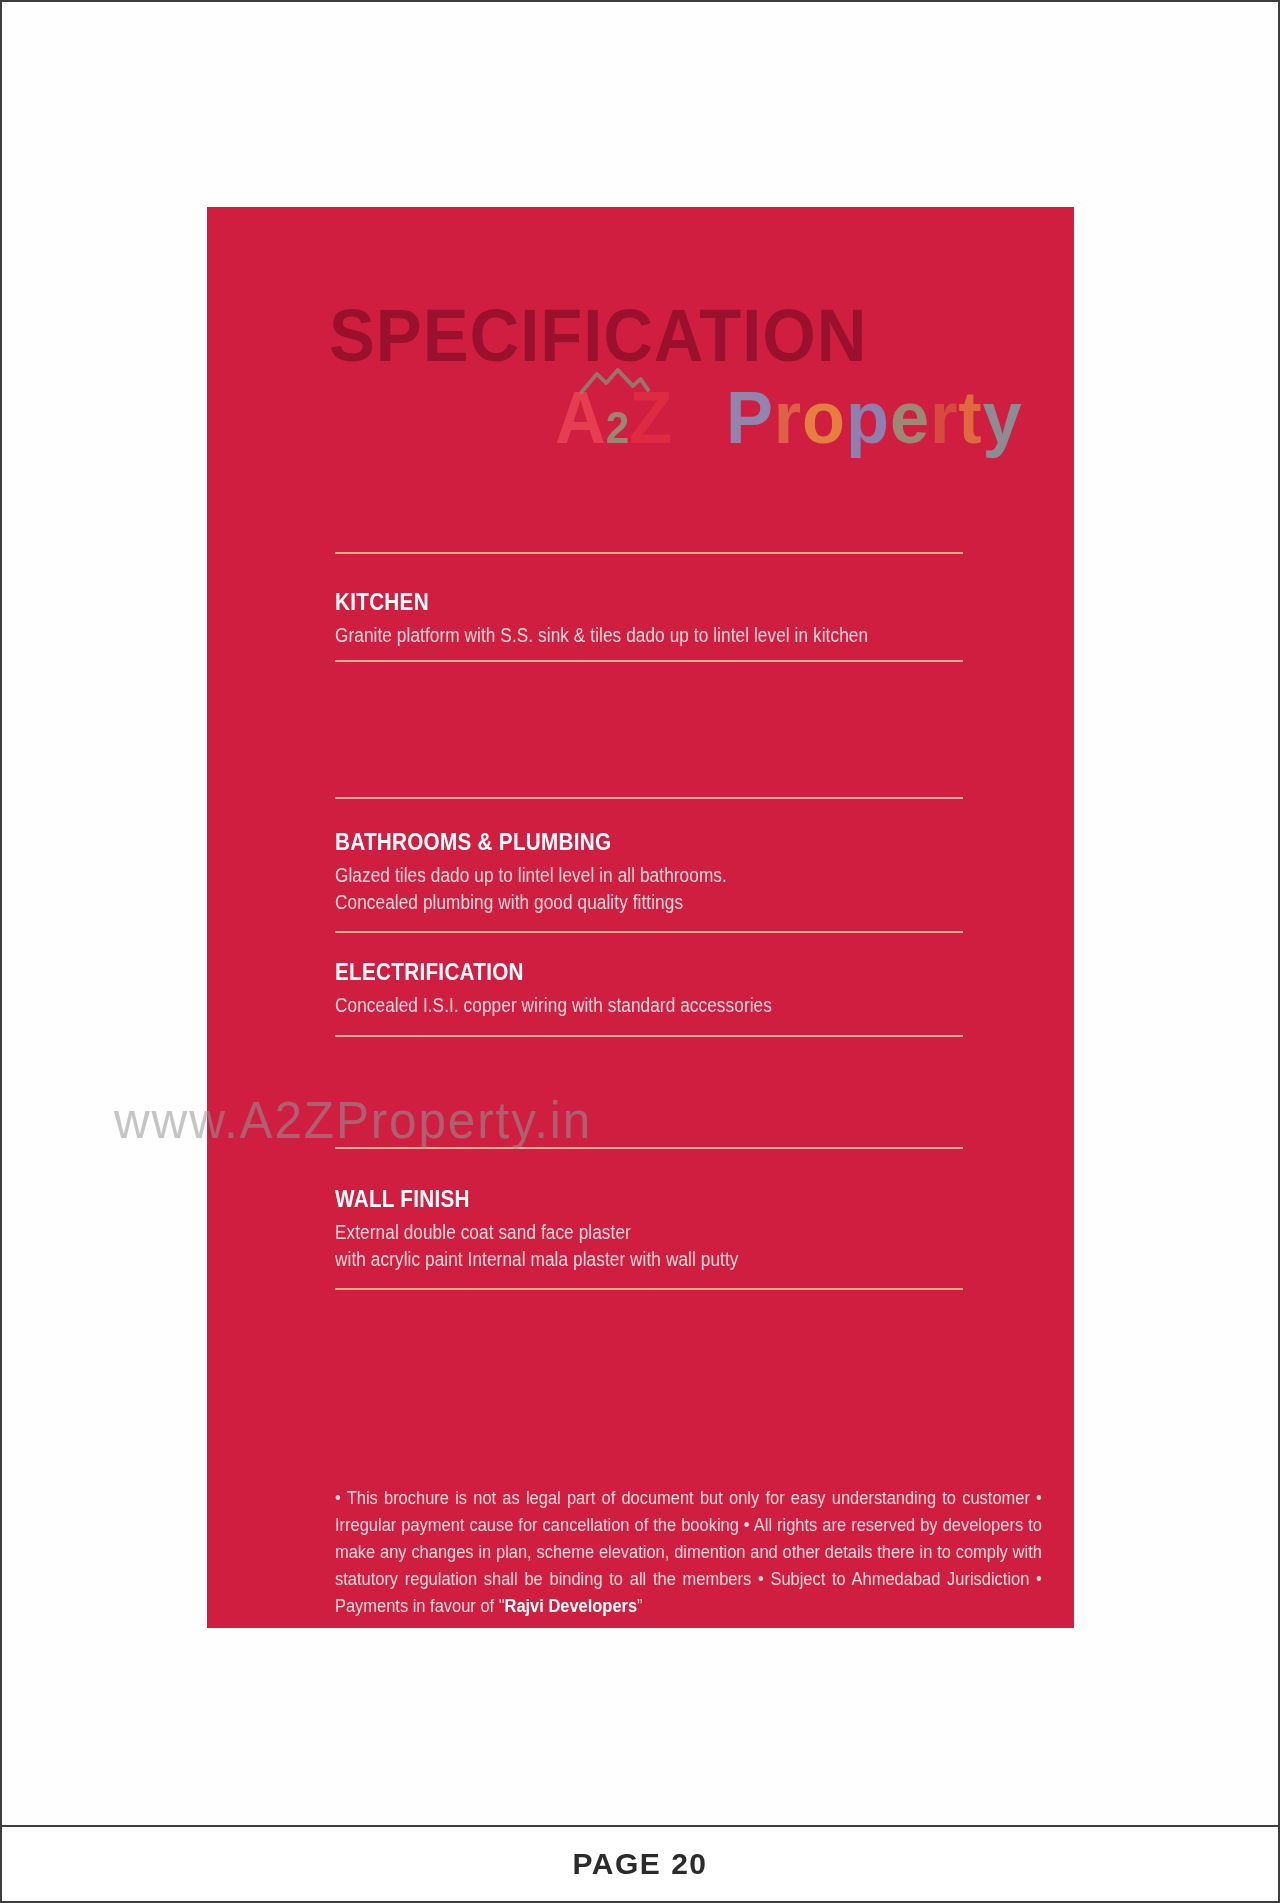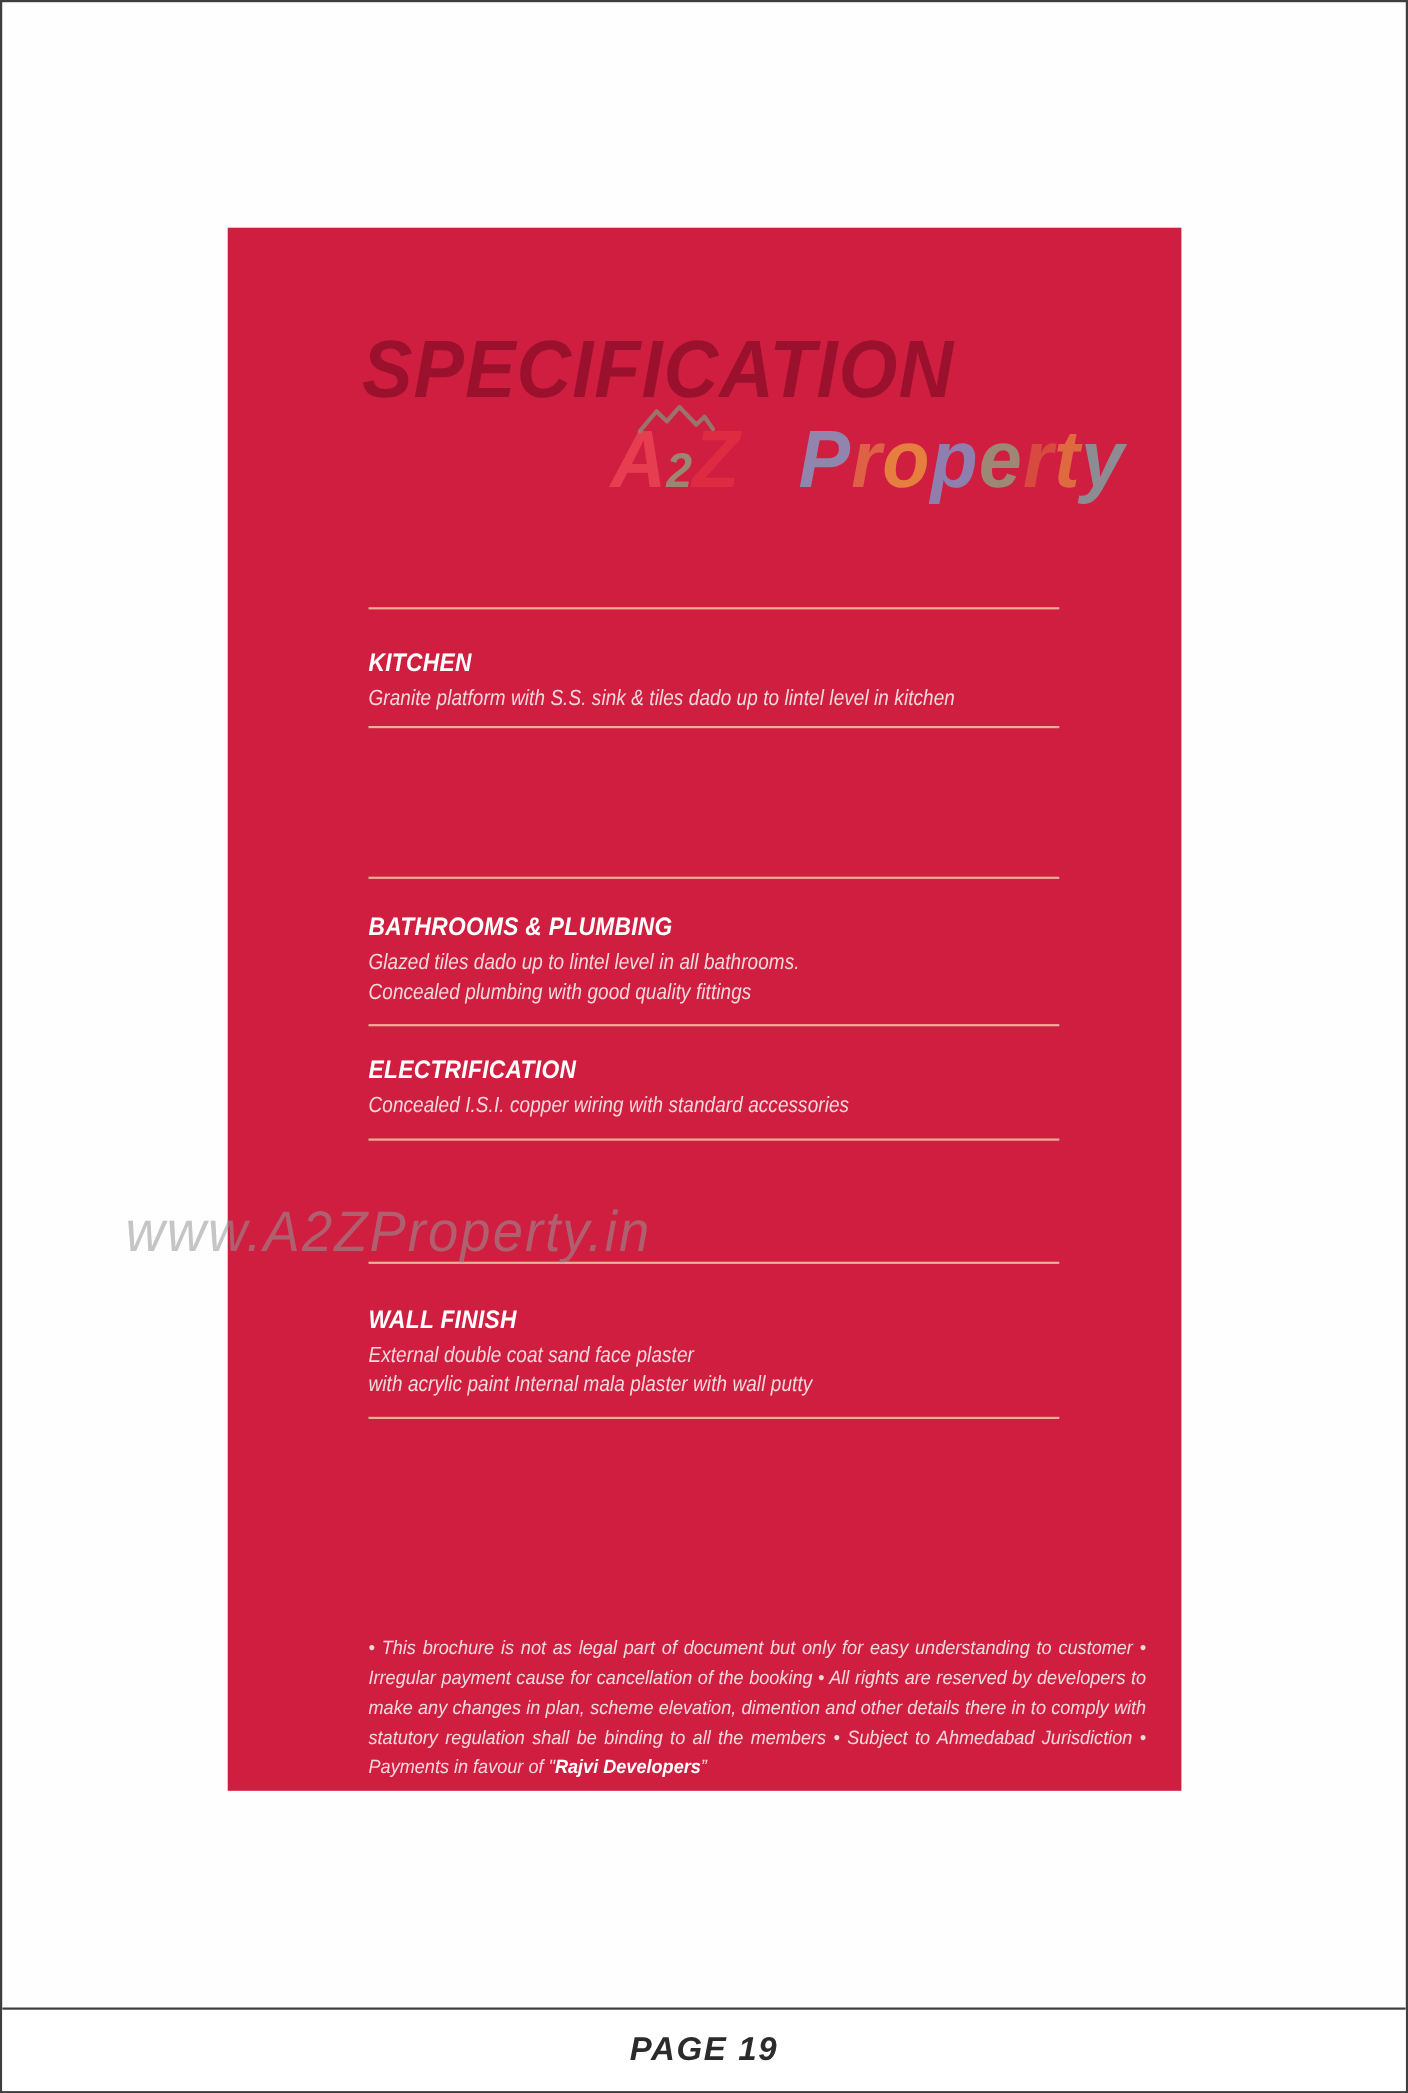--- a/index.html
+++ b/index.html
@@ -4,21 +4,20 @@
 <style>
   * { margin:0; padding:0; box-sizing:border-box; }
   html,body { background:#ffffff; }
   .page {
     position:relative;
     width:1280px; height:1903px;
     background:#fefefe;
     border:2px solid var(--page-border, #3e3e3e);
     font-family:"Liberation Sans", sans-serif;
     overflow:hidden;
-    font-style:italic;
   }
   .card {
     position:absolute; left:205px; top:205px;
     width:867px; height:1421px;
     background:var(--card-bg, #d01e41);
   }
   
   .title-wm {
     position:absolute; left:122px; top:86px;
     font-size:74px; font-weight:bold; letter-spacing:1px;
@@ -140,16 +139,16 @@
     <div class="sep p6"></div>
 
 
     <p class="disclaimer"><span>•   This brochure is not as legal part of document but only for easy understanding   to customer    •   Irregular payment cause for cancellation of the booking    •   All rights are reserved by developers to make any changes in plan, scheme elevation, dimention and other details there in to comply with statutory regulation shall be binding to all the members  •  Subject to Ahmedabad Jurisdiction  •  Payments in favour of  "</span><b>Rajvi Developers</b><span>”</span></p>
 
   </div>
 
   <div class="site-wm">www.A2ZProperty.in</div>
 
   <div class="footer">
-    <span class="page-num">PAGE 19</span>
+    <span class="page-num">PAGE 20</span>
   </div>
 
 </div>
 
 </body></html>

